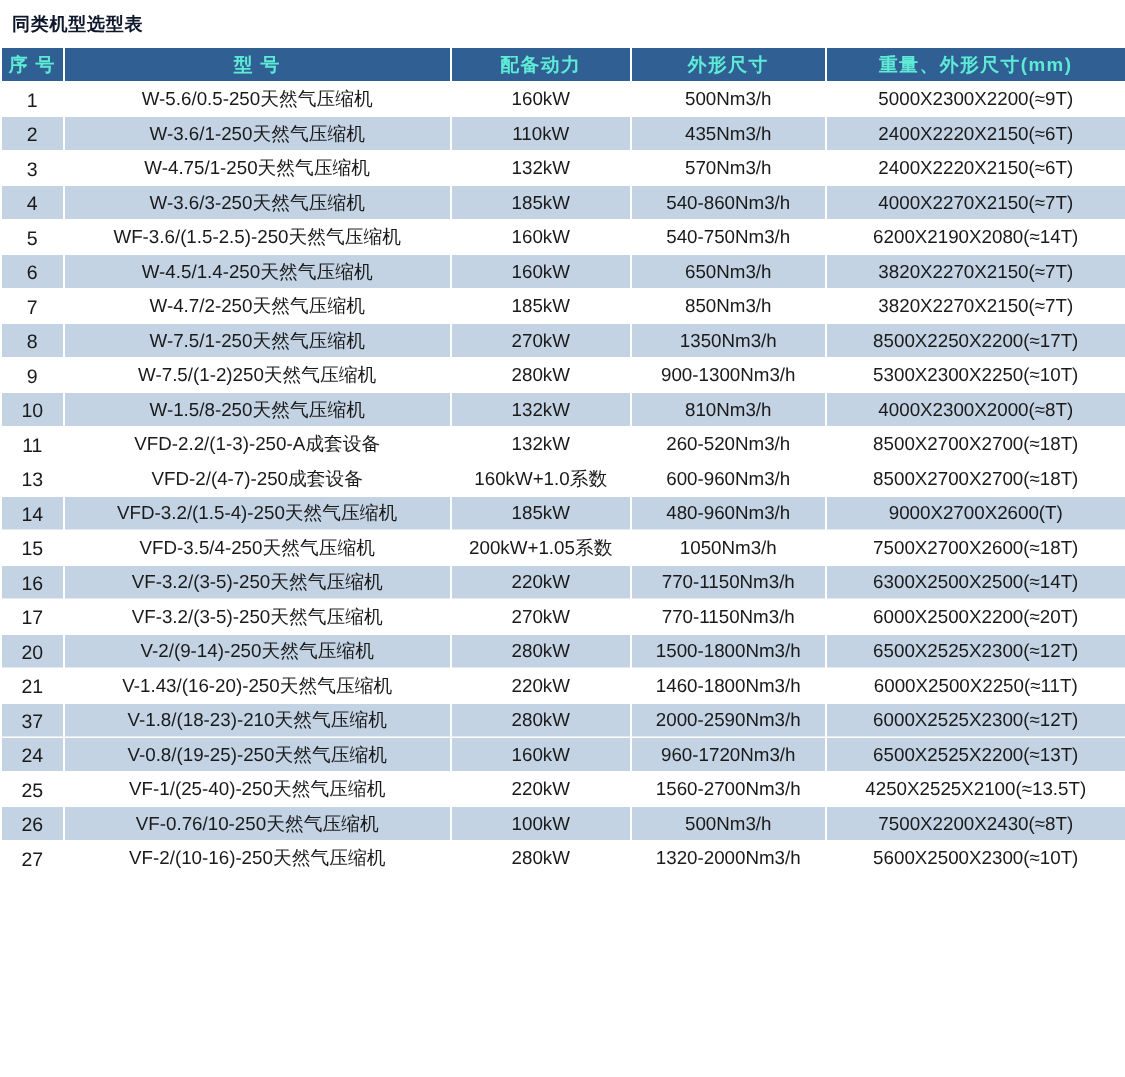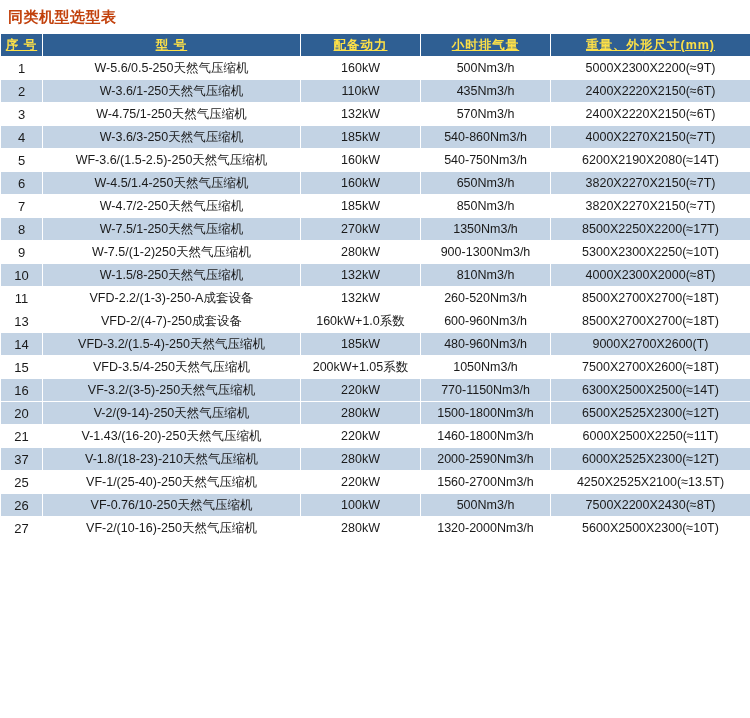--- a/index.html
+++ b/index.html
@@ -5,49 +5,48 @@
   html,body{margin:0;padding:0;}
   body{
     width:750px;
     height:718px;
     background:#ffffff;
     font-family:"Liberation Sans","DejaVu Sans",sans-serif;
     color:#1a1a1a;
     overflow:hidden;
   }
   .page-title{
-    font-size:15px;
+    font-size:12px;
     font-weight:bold;
-    color:#c2410c;
+    color:#0f172a;
     padding:8px 14px 6px 8px;
     letter-spacing:0.5px;
   }
   table.spec{
     border-collapse:collapse;
     width:750px;
     table-layout:fixed;
   }
   table.spec th, table.spec td{
     border:1px solid #ffffff;
     text-align:center;
     vertical-align:middle;
     font-size:12.5px;
     height:22px;
     padding:0 2px;
     white-space:nowrap;
     overflow:hidden;
   }
   thead th{
     background:#2f5f93;
-    color:#fde047;
+    color:#5eead4;
     font-weight:bold;
     font-size:13px;
     height:26px;
     letter-spacing:1px;
-    text-decoration:underline;
   }
   col.c0{width:42px;}
   col.c1{width:258px;}
   col.c2{width:120px;}
   col.c3{width:130px;}
   col.c4{width:200px;}
   tbody tr.odd td{background:#ffffff;color:#1a1a1a;}
   tbody tr.even td{background:#c3d3e4;color:#1a1a1a;}
   tbody td.idx{font-size:13px;}
   tbody td.model{font-size:12.5px;}
@@ -63,21 +62,21 @@
       <col class="c1">
       <col class="c2">
       <col class="c3">
       <col class="c4">
   </colgroup>
   <thead>
     <tr>
       <th>序  号</th>
       <th>型    号</th>
       <th>配备动力</th>
-      <th>小时排气量</th>
+      <th>外形尺寸</th>
       <th>重量、外形尺寸(mm)</th>
     </tr>
   </thead>
   <tbody id="table-body">
       <tr class="odd">
         <td class="idx">1</td>
         <td class="model">W-5.6/0.5-250天然气压缩机</td>
         <td>160kW</td>
         <td>500Nm3/h</td>
         <td>5000X2300X2200(≈9T)</td>
@@ -173,20 +172,27 @@
         <td>1050Nm3/h</td>
         <td>7500X2700X2600(≈18T)</td>
       </tr>
       <tr class="even">
         <td class="idx">16</td>
         <td class="model">VF-3.2/(3-5)-250天然气压缩机</td>
         <td>220kW</td>
         <td>770-1150Nm3/h</td>
         <td>6300X2500X2500(≈14T)</td>
       </tr>
+      <tr class="odd">
+        <td class="idx">17</td>
+        <td class="model">VF-3.2/(3-5)-250天然气压缩机</td>
+        <td>270kW</td>
+        <td>770-1150Nm3/h</td>
+        <td>6000X2500X2200(≈20T)</td>
+      </tr>
       <tr class="even">
         <td class="idx">20</td>
         <td class="model">V-2/(9-14)-250天然气压缩机</td>
         <td>280kW</td>
         <td>1500-1800Nm3/h</td>
         <td>6500X2525X2300(≈12T)</td>
       </tr>
       <tr class="odd">
         <td class="idx">21</td>
         <td class="model">V-1.43/(16-20)-250天然气压缩机</td>
@@ -194,20 +200,27 @@
         <td>1460-1800Nm3/h</td>
         <td>6000X2500X2250(≈11T)</td>
       </tr>
       <tr class="even">
         <td class="idx">37</td>
         <td class="model">V-1.8/(18-23)-210天然气压缩机</td>
         <td>280kW</td>
         <td>2000-2590Nm3/h</td>
         <td>6000X2525X2300(≈12T)</td>
       </tr>
+      <tr class="even">
+        <td class="idx">24</td>
+        <td class="model">V-0.8/(19-25)-250天然气压缩机</td>
+        <td>160kW</td>
+        <td>960-1720Nm3/h</td>
+        <td>6500X2525X2200(≈13T)</td>
+      </tr>
       <tr class="odd">
         <td class="idx">25</td>
         <td class="model">VF-1/(25-40)-250天然气压缩机</td>
         <td>220kW</td>
         <td>1560-2700Nm3/h</td>
         <td>4250X2525X2100(≈13.5T)</td>
       </tr>
       <tr class="even">
         <td class="idx">26</td>
         <td class="model">VF-0.76/10-250天然气压缩机</td>

